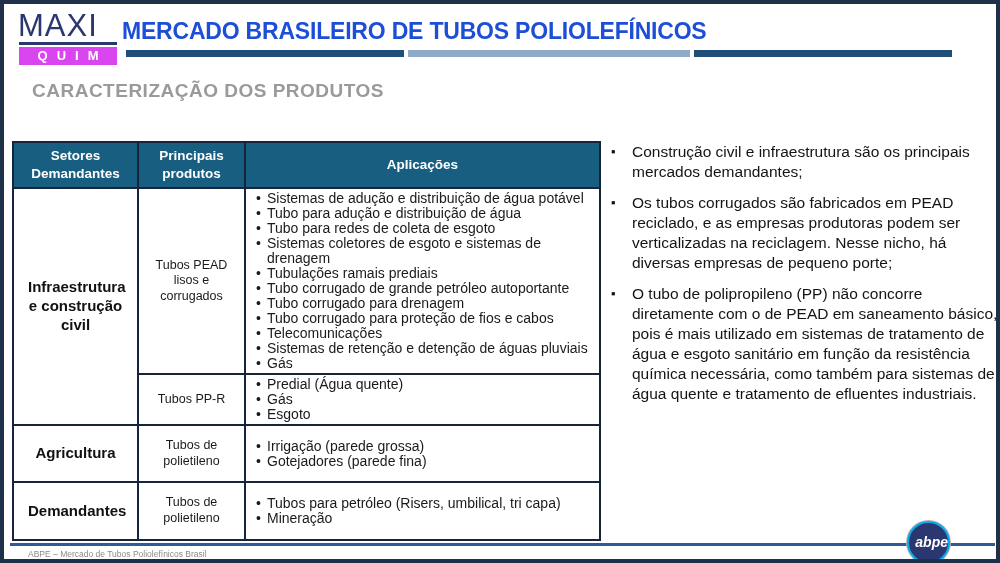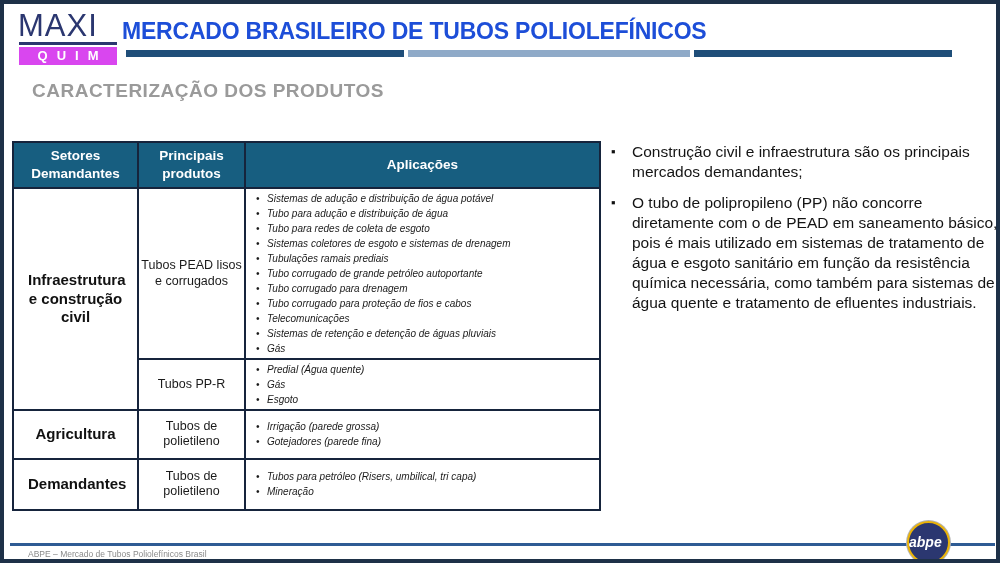--- a/index.html
+++ b/index.html
@@ -22,40 +22,40 @@
   .subtitle { position:absolute; left:28px; top:76px; font-size:19px; font-weight:bold; color:#9A9A9A; letter-spacing:0.5px; }
 
   
   table.products { position:absolute; left:8px; top:137px; width:587px; border-collapse:collapse; table-layout:fixed; }
   table.products th, table.products td { border:2px solid #16243C; }
   table.products th {
     background:#175E80; color:#fff; font-size:13.5px; font-weight:bold;
     height:46px; line-height:1.3; text-align:center; vertical-align:middle; padding:2px;
   }
   td.setor { font-size:15px; font-weight:bold; color:#111; text-align:center; vertical-align:middle; padding:14px; line-height:1.25; }
-  td.produto { font-size:12.5px; color:#1a1a1a; text-align:center; vertical-align:middle; padding:0; line-height:1.25;margin-left:28px; }
+  td.produto { font-size:12.5px; color:#1a1a1a; text-align:center; vertical-align:middle; padding:12px; line-height:1.25;margin-left:28px; }
   td.apps { vertical-align:middle; padding:2px 4px; }
   ul.apps-list { list-style:none; }
-  ul.apps-list li { position:relative; font-size:10px; line-height:15px; color:#1a1a1a; padding-left:17px;font-style:italic; }
+  ul.apps-list li { position:relative; font-size:14px; line-height:15px; color:#1a1a1a; padding-left:17px; }
   ul.apps-list li::before { content:"\2022"; position:absolute; left:6px; top:0; }
   tr.r1 td { height:167px; } tr.r2 td { height:51px; } tr.r3 td { height:28px; } tr.r4 td { height:51px; }
 
   
   .insights { position:absolute; left:605px; top:138px; width:392px; }
   .insights ul { list-style:none; }
   .insights li { position:relative; padding-left:23px; font-size:15.5px; line-height:20px; color:#141414; margin-bottom:11px; }
   .insights li::before { content:"\25AA"; position:absolute; left:2px; top:0px; font-size:13px; color:#111; }
 
   
   .footer-line { position:absolute; left:6px; width:985px; top:539px; height:3px; background:#2E5B94; }
   .footer-text { position:absolute; left:24px; top:545px; font-size:8.5px; color:#8a8a8a; }
   .abpe-logo {
     position:absolute; left:903px; top:517px; width:43px; height:43px; border-radius:50%;
-    background:#2B3770; border:2px solid #eab308; box-shadow:0 0 0 1px #b5b5b5;
-    color:#fff; font-style:italic; font-weight:bold; font-size:14px; text-align:left; line-height:38px;
+    background:#2B3770; border:2px solid #0ea5e9; box-shadow:0 0 0 1px #b5b5b5;
+    color:#fff; font-style:italic; font-weight:bold; font-size:14px; text-align:right; line-height:38px;
   }
 </style>
 </head>
 <body>
 
 <div class="slide">
 
   <div class="logo">
     <div class="logo-maxi">MAXI</div>
     <div class="logo-underline"></div>
@@ -132,20 +132,21 @@
               <li>Mineração</li>
             </ul>
         </td>
       </tr>
     </tbody>
   </table>
 
   <div class="insights">
     <ul>
         <li>Construção civil e infraestrutura são os principais mercados demandantes;</li>
+        <li>Os tubos corrugados são fabricados em PEAD reciclado, e as empresas produtoras podem ser verticalizadas na reciclagem. Nesse nicho, há diversas empresas de pequeno porte;</li>
         <li>O tubo de polipropileno (PP) não concorre diretamente com o de PEAD em saneamento básico, pois é mais utilizado em sistemas de tratamento de água e esgoto sanitário em função da resistência química necessária, como também para sistemas de água quente e tratamento de efluentes industriais.</li>
       </ul>
   </div>
 
   <div class="footer-line"></div>
   <div class="footer-text">ABPE – Mercado de Tubos Poliolefínicos Brasil</div>
   <div class="abpe-logo">
     <span>abpe</span>
   </div>
 

